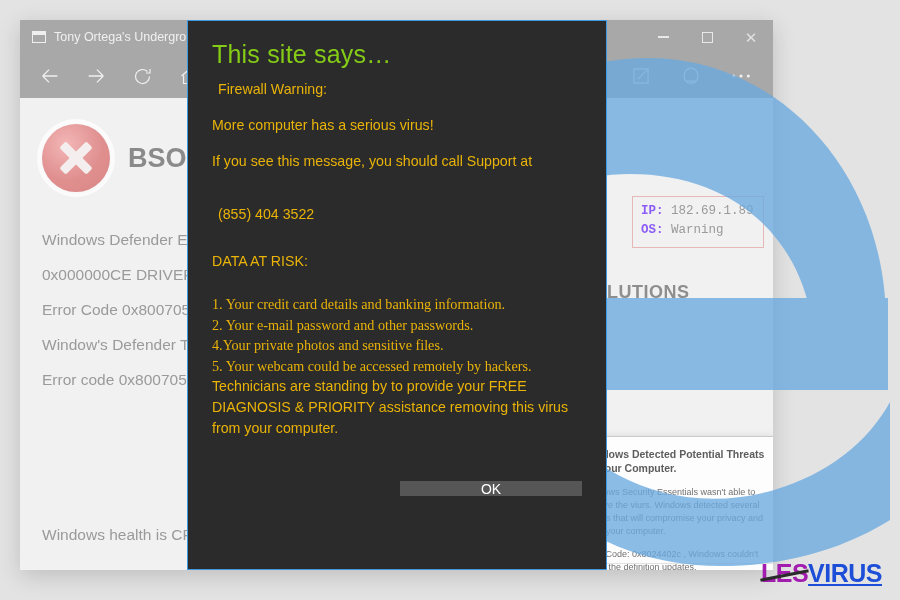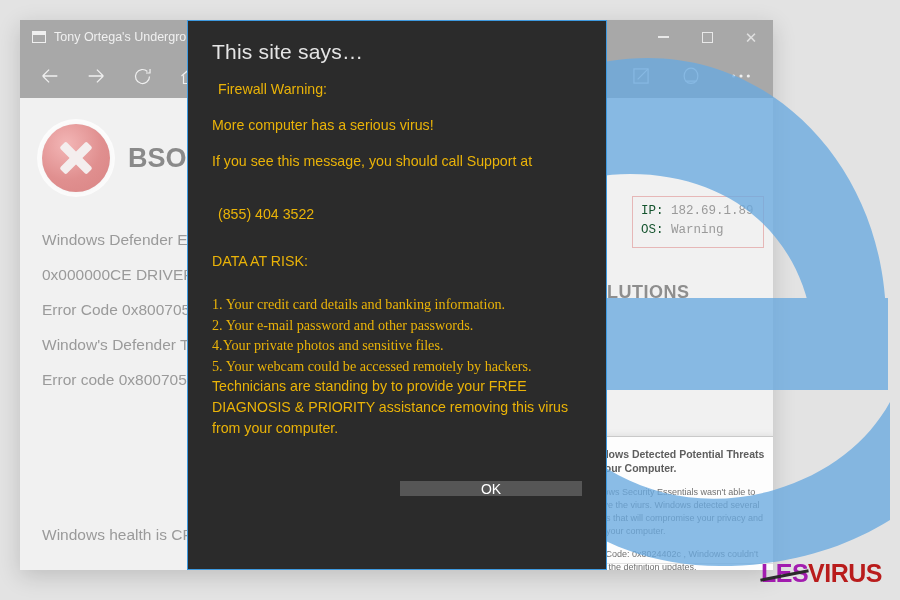--- a/index.html
+++ b/index.html
@@ -189,21 +189,21 @@
     box-sizing: border-box;
     background: rgba(255,255,255,0.0);
   }
   .sysline {
     font-family: "Liberation Mono", monospace;
     font-size: 12.5px;
     line-height: 19px;
     color: #9a9a9a;
     white-space: nowrap;
   }
-  .sysline b { color: #14532d; font-weight: normal; }
+  .sysline b { color: #8b5cf6; font-weight: bold; }
 
   #scam-sections {
     position: absolute;
     left: 560px;
     top: 184px;
     color: #8e8e8e;
     font-size: 18px;
     font-weight: bold;
     letter-spacing: 0.5px;
   }
@@ -283,23 +283,23 @@
     border: 1.5px solid #3e9ae0;
     box-sizing: border-box;
     color: #f0f0f0;
     overflow: hidden;
   }
 
   #alert-title {
     position: absolute;
     left: 24px;
     top: 19px;
-    font-size: 21px;
+    font-size: 25px;
     font-weight: 400;
-    color: #e5e5e5;
+    color: #84cc16;
     letter-spacing: 0.2px;
   }
 
   #alert-body {
     position: absolute;
     left: 24px;
     top: 58px;
     width: 372px;
     font-size: 14.2px;
     line-height: 21px;
@@ -341,21 +341,21 @@
   }
   #wm-les { color: #a21caf; position: relative; }
   #wm-les::after {
     content: "";
     position: absolute;
     left: -1px; right: -1px; top: 52%;
     height: 3px;
     background: #2b2b2b;
     transform: rotate(-11deg);
   }
-  #wm-virus { color: #b91c1c; }
+  #wm-virus { color: #1d4ed8; text-decoration: underline; }
 </style>
 </head>
 <body>
 
 <div id="stage">
 
   <div id="browser-window">
 
     <div id="titlebar">
       <div id="tab-strip">

